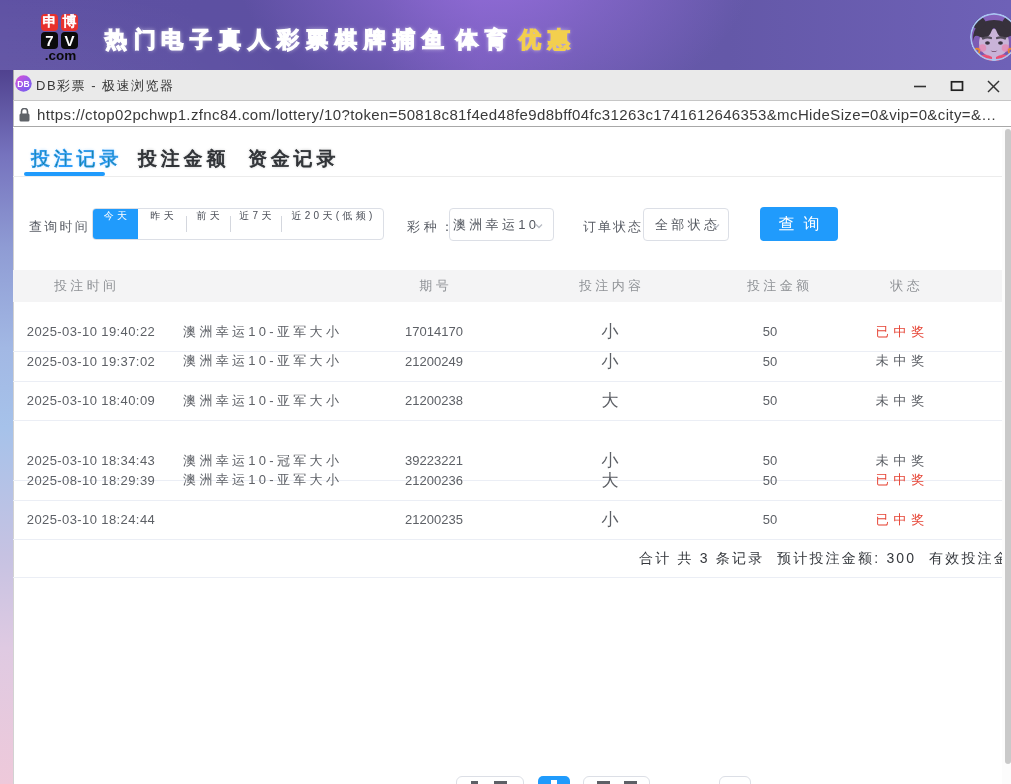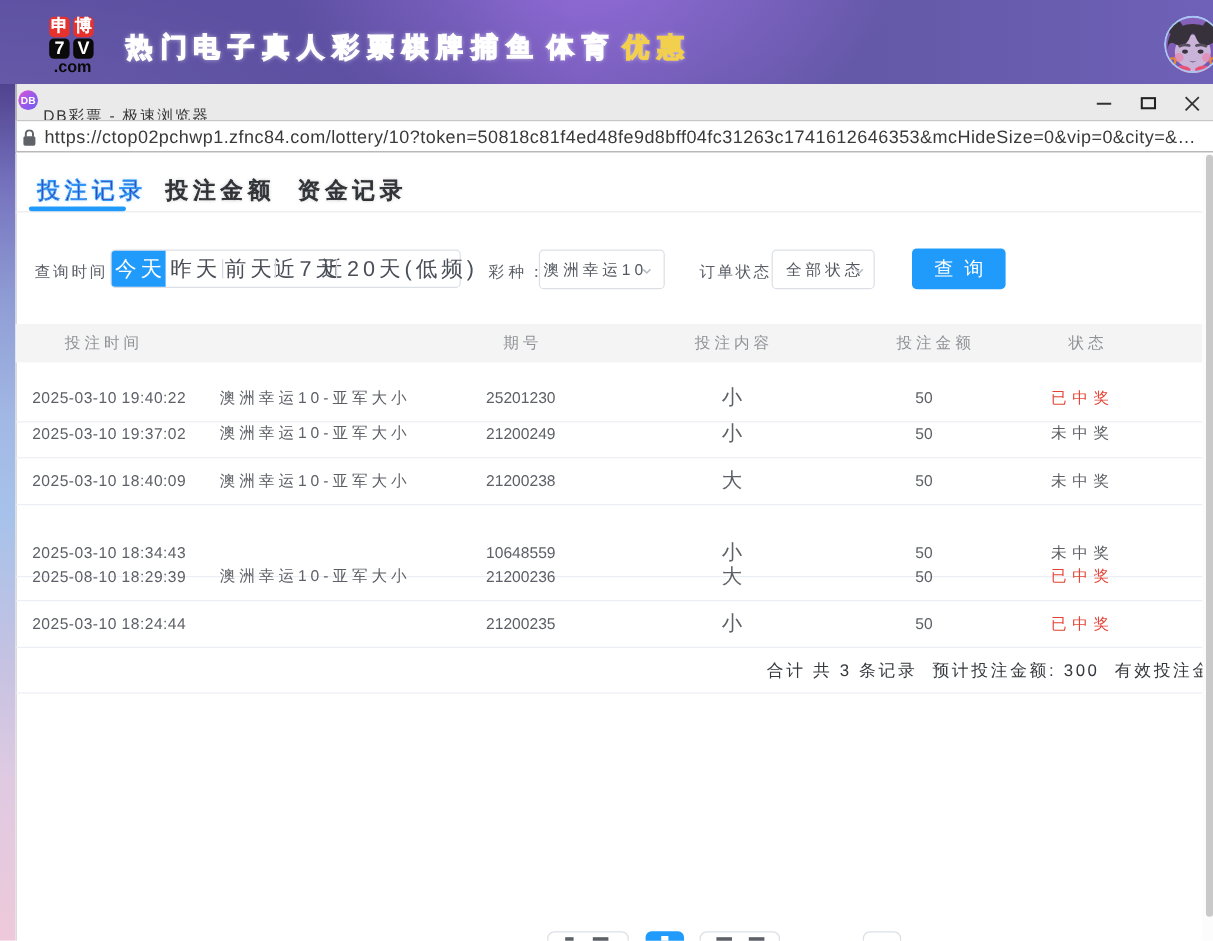--- a/index.html
+++ b/index.html
@@ -26,43 +26,43 @@
 
 #avatar{left:970px;top:13px;width:48px;height:48px;border-radius:50%;overflow:hidden}
 
 
 #strip{left:0;top:70px;width:13px;height:714px;
  background:linear-gradient(to bottom,#50428f 0%,#7673be 12%,#8f9cd4 25%,#a2b8e4 39%,#a6c2ea 50%,#c6c2e2 68%,#dfcae2 81%,#eec9da 100%);}
 
 
 #titlebar{left:13px;top:70px;width:998px;height:30px;background:#eaeaea;
  border-left:1px solid #a9a9a9}
-#titletxt{left:36px;top:88px;font-size:13px;color:#383838;letter-spacing:1.5px}
+#titletxt{left:36px;top:77px;font-size:13px;color:#383838;letter-spacing:1.5px}
 #urlbar{left:13px;top:100px;width:998px;height:27px;background:#fff;
  border-left:1px solid #bcbcbc;border-bottom:1px solid #a8a8a8;border-top:1px solid #c6c6c6}
 #urltxt{left:37px;top:106px;width:960px;font-size:15px;color:#3a3a3a;letter-spacing:.38px;
  white-space:nowrap;overflow:hidden;text-overflow:ellipsis}
 #content{left:13px;top:128px;width:998px;height:656px;background:#fff;
  border-left:1px solid #d2d2d2}
 
 #sbtrack{left:1002px;top:128px;width:9px;height:656px;background:#fcfcfc}
 #sbthumb{left:1005px;top:129px;width:6px;height:635px;background:#c9c9c9;border-radius:3px}
 
 
 .tab{top:146px;font-size:19px;color:#2f3236;letter-spacing:3.8px;-webkit-text-stroke:.8px #2f3236;text-shadow:0 0 3px rgba(47,50,54,.45)}
-.tab.act{color:#4c1d95;-webkit-text-stroke:.8px #2d9cfa;text-shadow:0 0 3px rgba(45,156,250,.45)}
+.tab.act{color:#0f766e;-webkit-text-stroke:.8px #2d9cfa;text-shadow:0 0 3px rgba(45,156,250,.45)}
 #tabline{left:13px;top:176px;width:989px;height:1px;background:#ececec}
 #tabul{left:24px;top:172px;width:81px;height:4px;border-radius:2px;background:#209bfc}
 
 
 .qlabel{top:218px;font-size:13px;color:#5a5e66;letter-spacing:2.25px}
 #btngroup{left:92px;top:208px;width:292px;height:32px;border:1px solid #dcdfe6;
  border-radius:4px;background:#fff;display:flex}
-.bseg{position:relative;display:flex;align-items:center;justify-content:center;
- font-size:18px;color:#4a4e57}
+.bseg{position:relative;display:flex;justify-content:center;
+ font-size:10px;color:#4a4e57}
 .bseg.on{background:#209bfc;color:#fff;border-radius:3px 0 0 3px}
 .bsep{position:absolute;left:0;top:7px;width:1px;height:16px;background:#d4d7de}
 .cjk13{letter-spacing:3.3px;padding-left:3.3px;white-space:nowrap}
 .sel{top:208px;height:33px;border:1px solid #dcdfe6;border-radius:4px;background:#fff;
  display:flex;align-items:center;justify-content:center;font-size:13px;color:#53575f}
 .chev{position:absolute;width:8px;height:8px}
 #qbtn{left:760px;top:207px;width:78px;height:34px;border-radius:4px;background:#209bfc;
  display:flex;align-items:center;justify-content:center;color:#fff;font-size:14px}
 
 
@@ -194,21 +194,21 @@
 <div id="thead" class="abs">
   <span class="c1 cjk13" style="left:-18px">投注时间</span>
   <span class="c3 cjk13">期号</span>
   <span class="c4 cjk13">投注内容</span>
   <span class="c5 cjk13" style="left:705px">投注金额</span>
   <span class="c6 cjk13" style="left:842px">状态</span>
 </div>
 <div class="trow abs" style="top:312px">
   <span class="c1" style="letter-spacing:.4px">2025-03-10 19:40:22</span>
   <span class="c2 cjk13">澳洲幸运10-亚军大小</span>
-  <span class="c3">25201230</span>
+  <span class="c3">17014170</span>
   <span class="c4" style="font-size:17px">小</span>
   <span class="c5">50</span>
   <span class="c6 st red">已中奖</span>
 </div>
 <div class="trow abs" style="top:341.7px">
   <span class="c1" style="letter-spacing:.4px">2025-03-10 19:37:02</span>
   <span class="c2 cjk13">澳洲幸运10-亚军大小</span>
   <span class="c3">21200249</span>
   <span class="c4" style="font-size:17px">小</span>
   <span class="c5">50</span>
@@ -217,21 +217,22 @@
 <div class="trow abs" style="top:381.3px">
   <span class="c1" style="letter-spacing:.4px">2025-03-10 18:40:09</span>
   <span class="c2 cjk13">澳洲幸运10-亚军大小</span>
   <span class="c3">21200238</span>
   <span class="c4" style="font-size:17px">大</span>
   <span class="c5">50</span>
   <span class="c6 st">未中奖</span>
 </div>
 <div class="trow abs" style="top:441px">
   <span class="c1" style="letter-spacing:.4px">2025-03-10 18:34:43</span>
-  <span class="c3">10648559</span>
+  <span class="c2 cjk13">澳洲幸运10-冠军大小</span>
+  <span class="c3">39223221</span>
   <span class="c4" style="font-size:17px">小</span>
   <span class="c5">50</span>
   <span class="c6 st">未中奖</span>
 </div>
 <div class="trow abs" style="top:460.7px">
   <span class="c1" style="letter-spacing:.4px">2025-08-10 18:29:39</span>
   <span class="c2 cjk13">澳洲幸运10-亚军大小</span>
   <span class="c3">21200236</span>
   <span class="c4" style="font-size:17px">大</span>
   <span class="c5">50</span>

